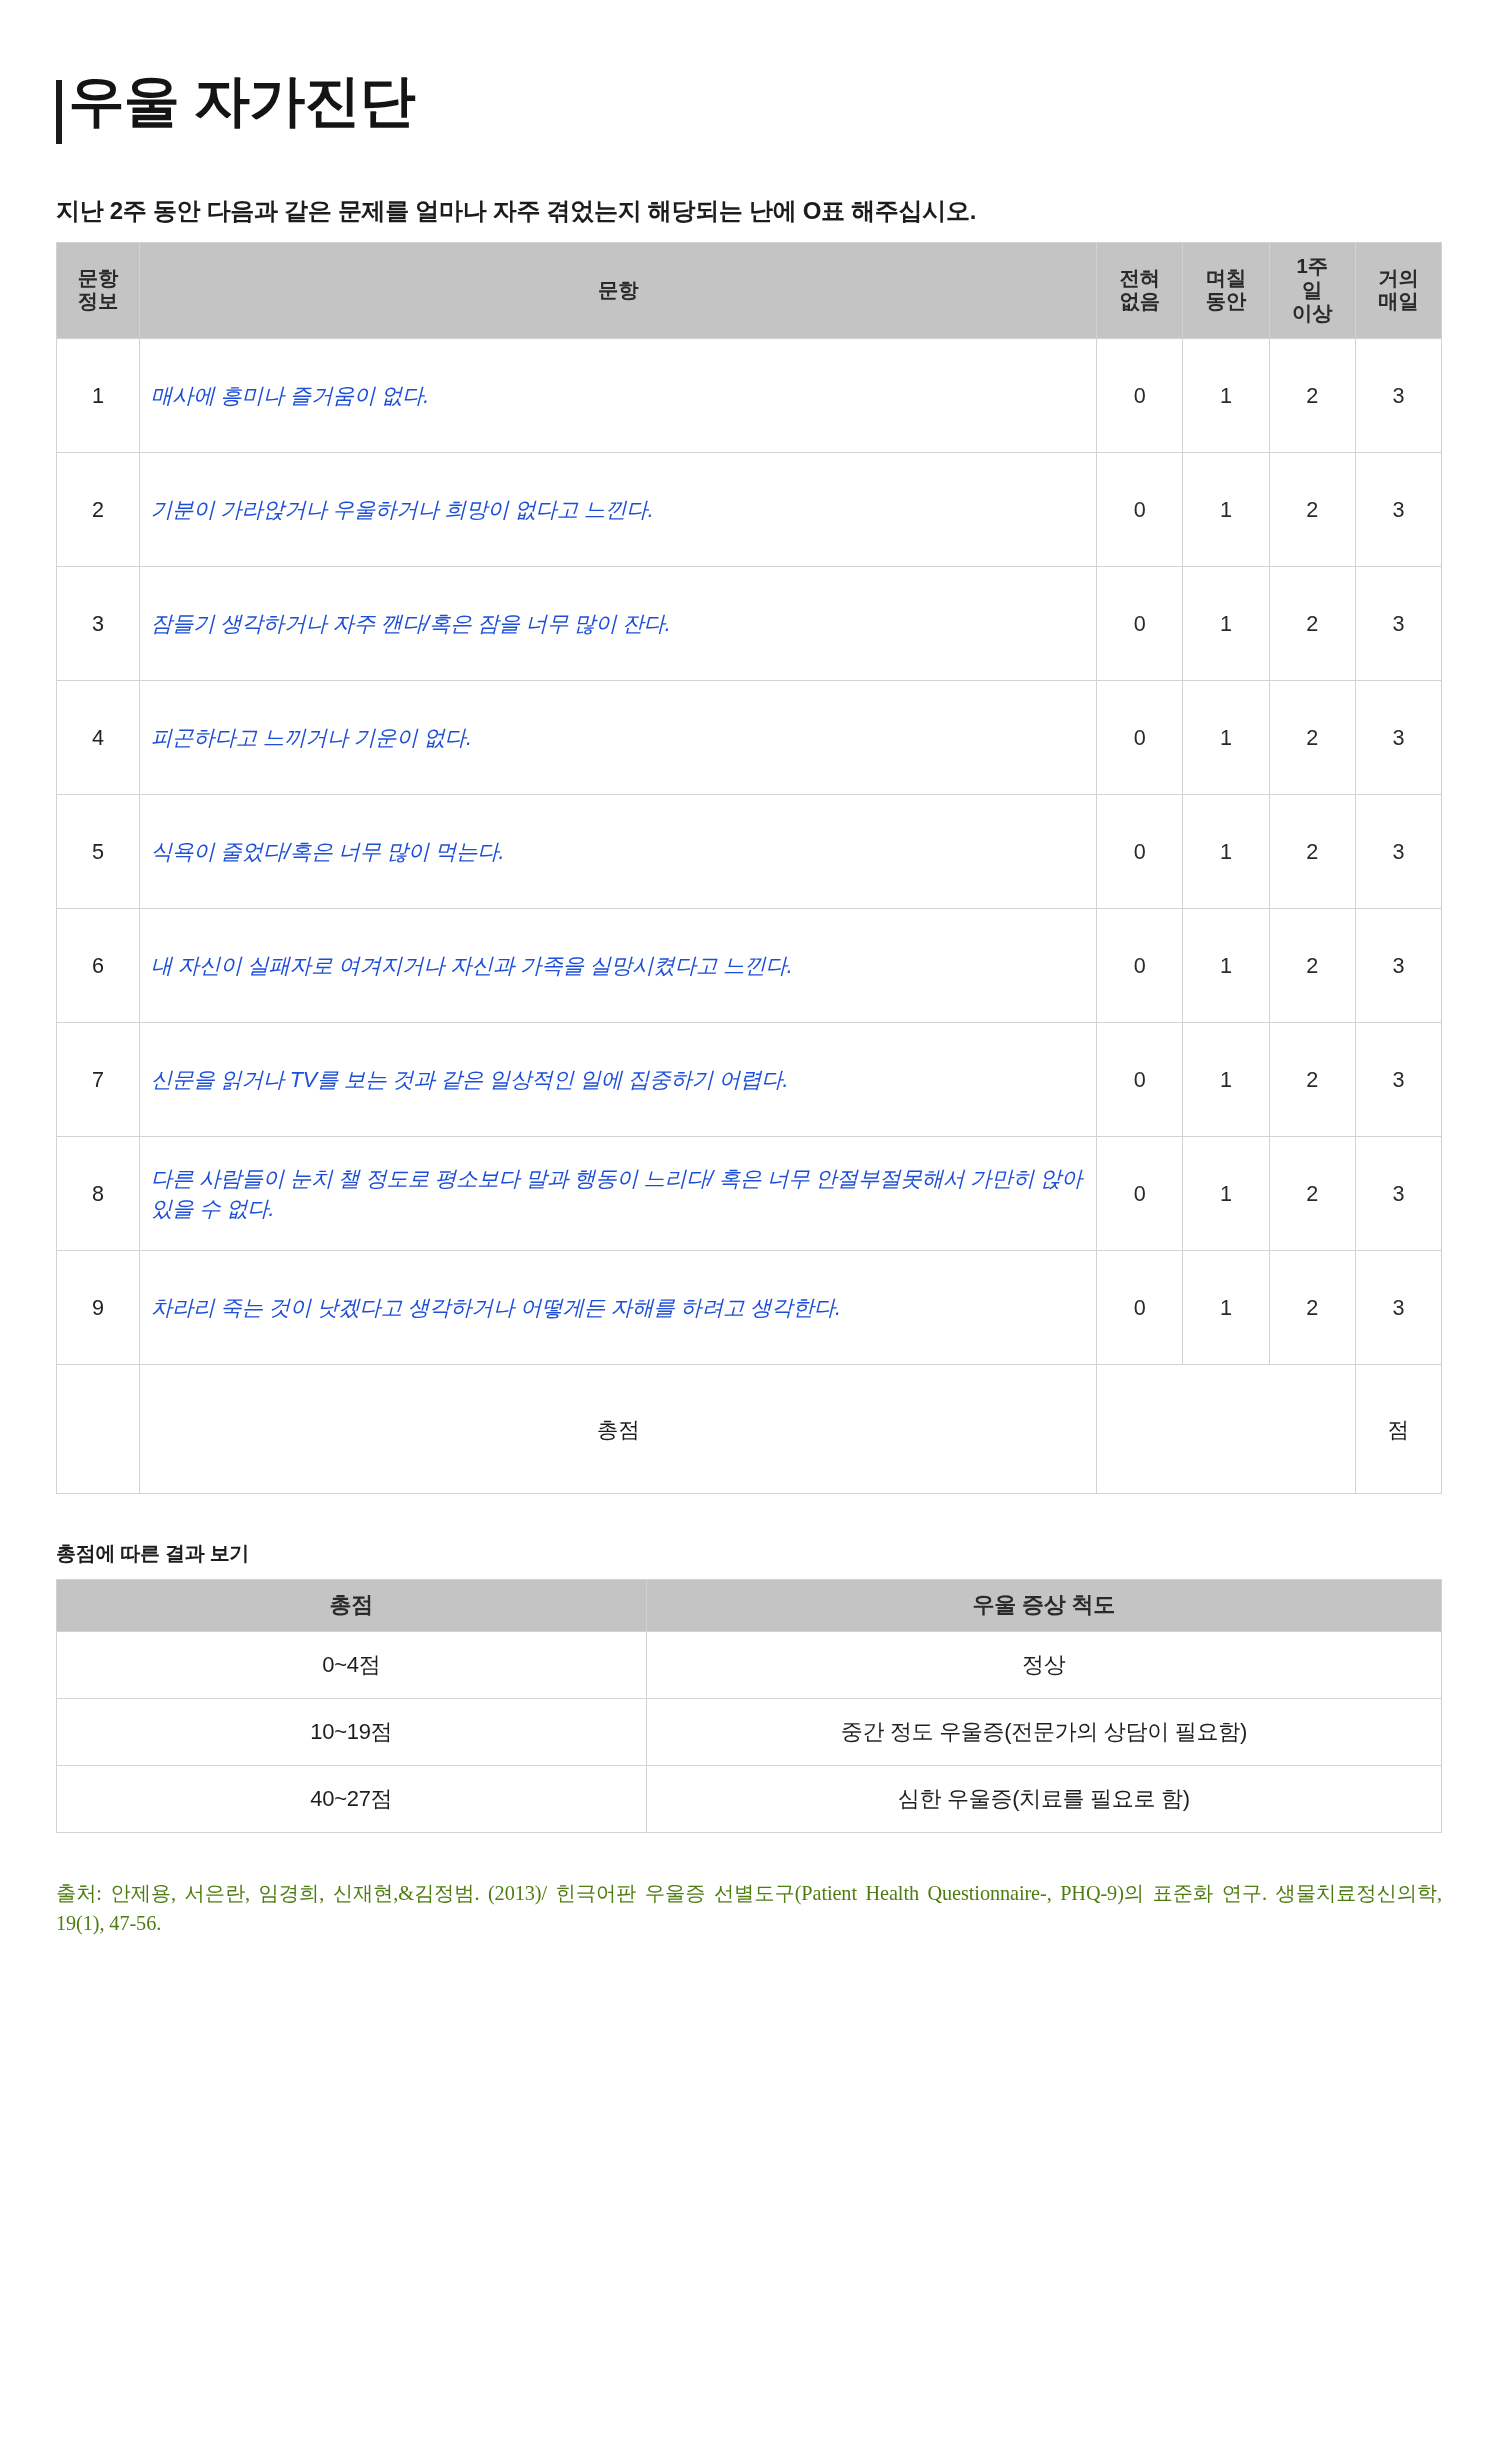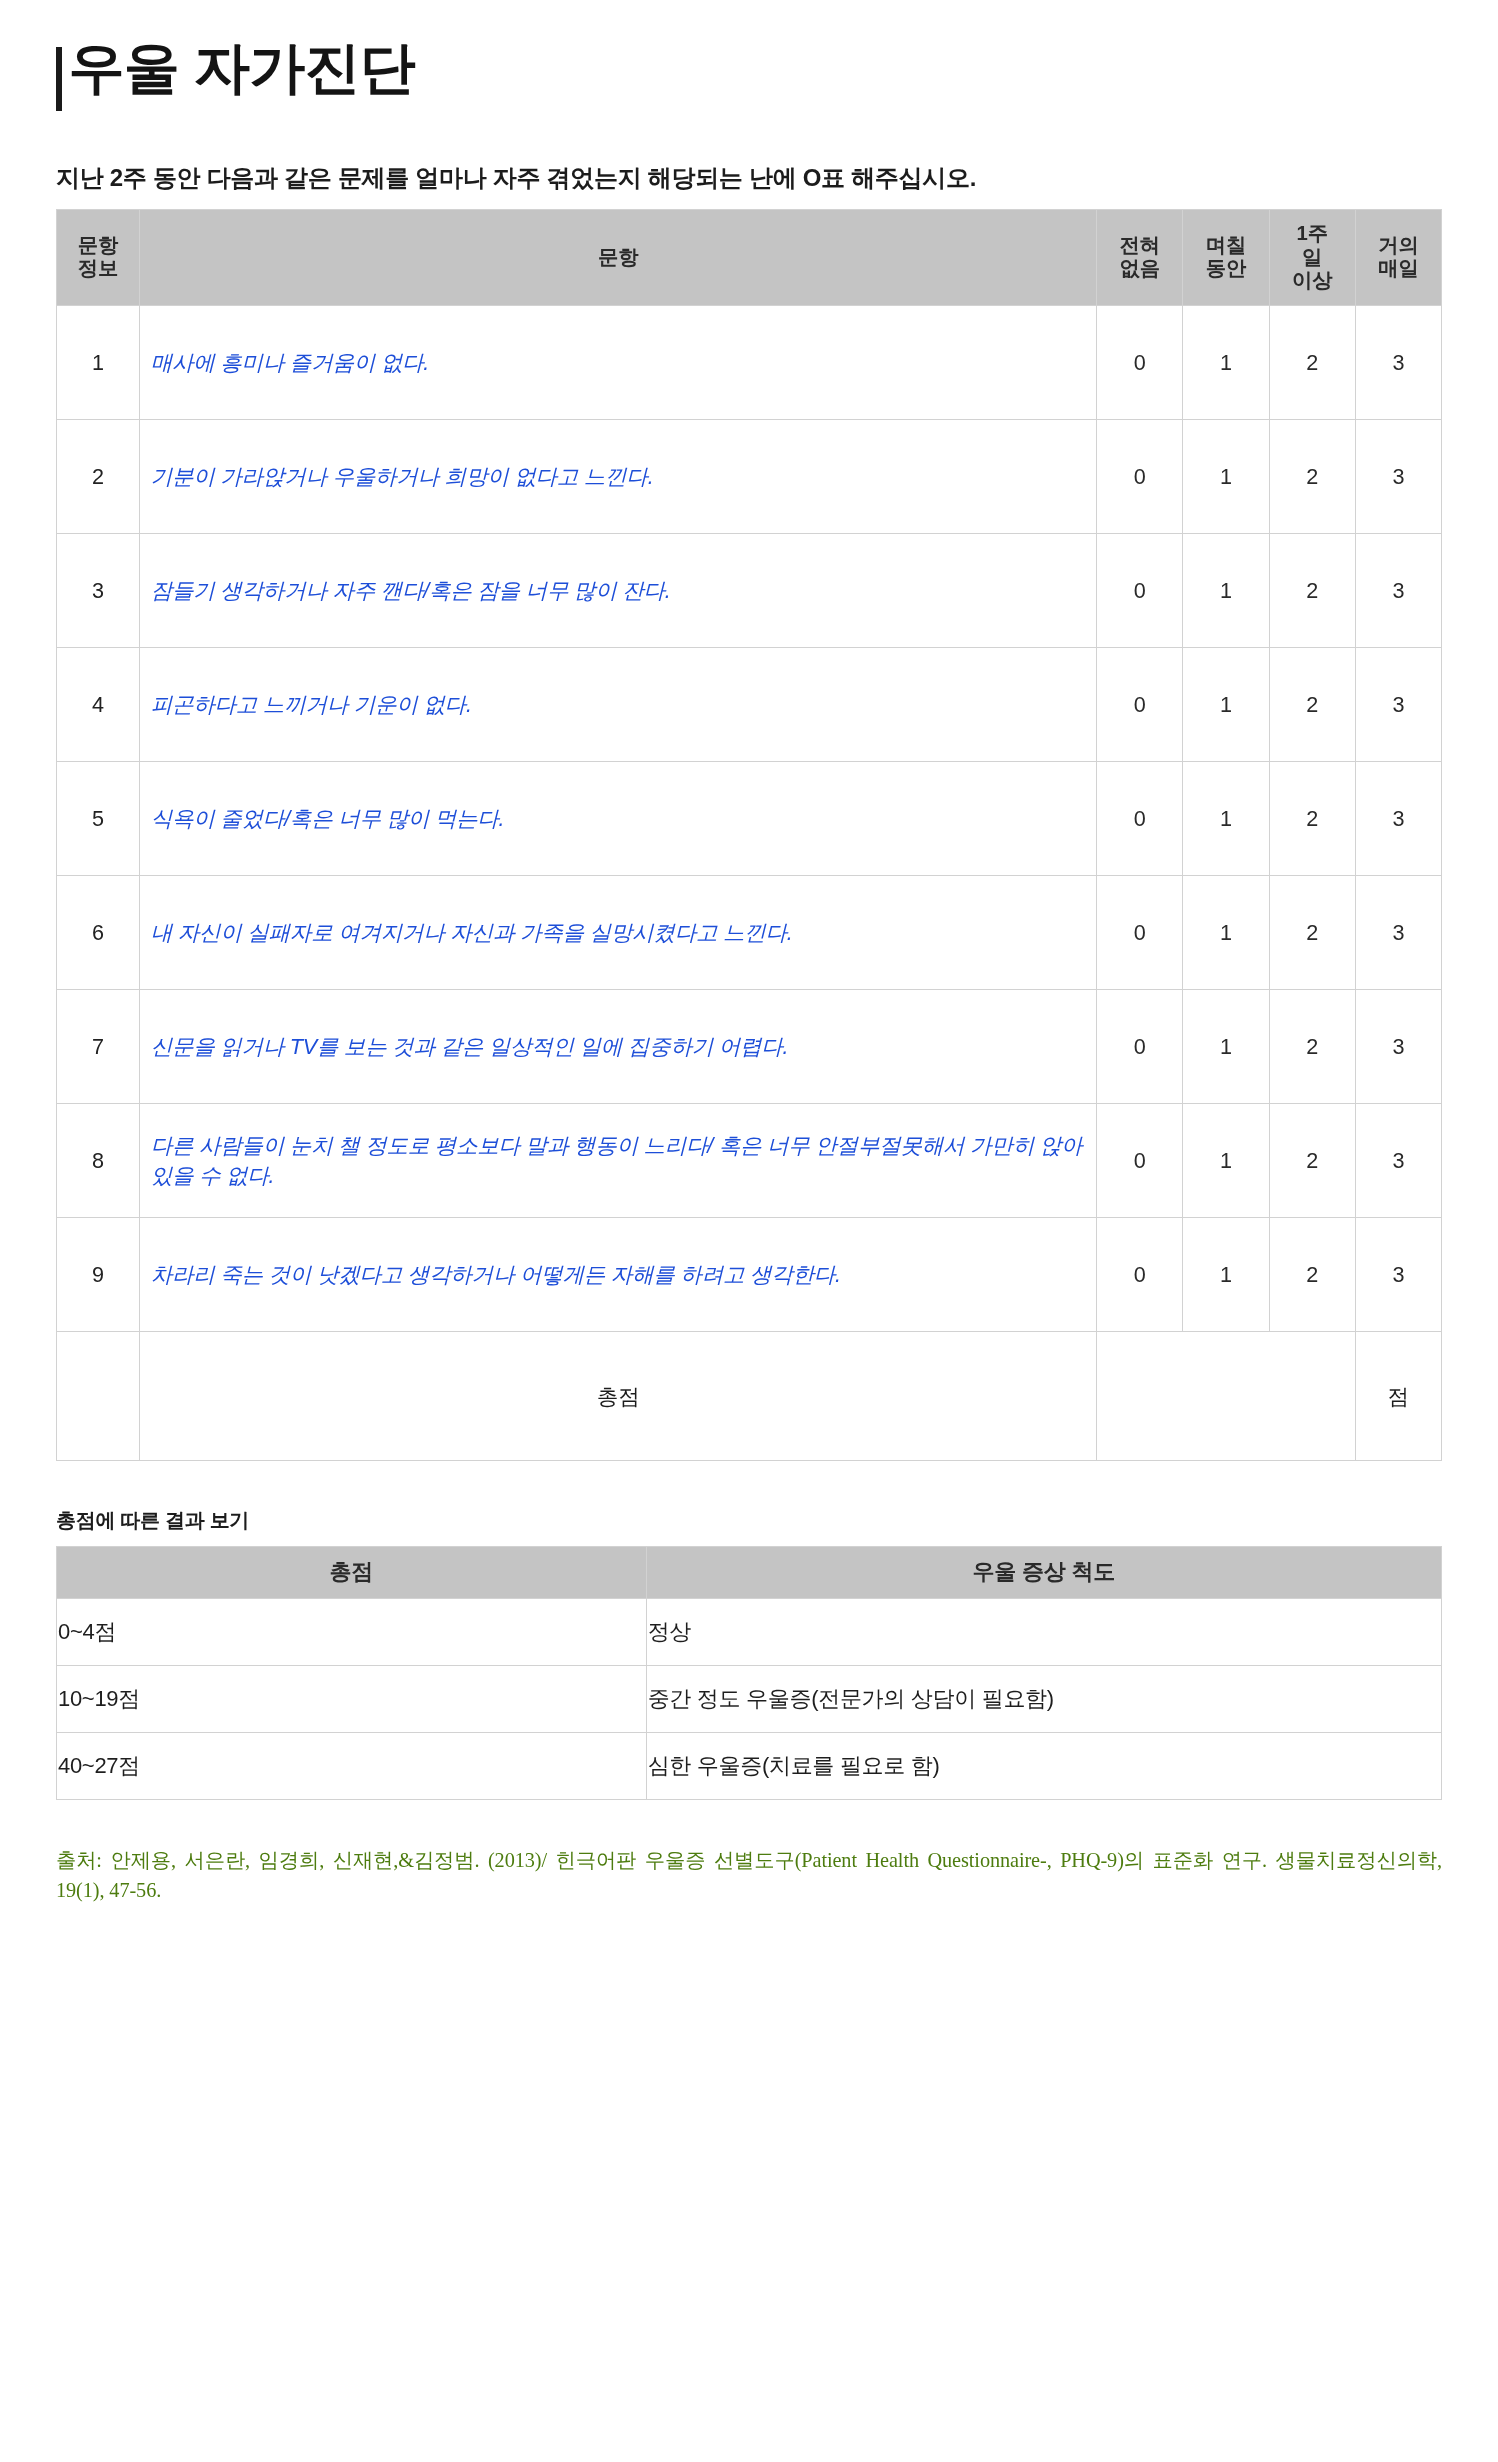--- a/index.html
+++ b/index.html
@@ -9,21 +9,21 @@
   }
   body {
     width: 1498px;
     font-family: "Liberation Sans", "DejaVu Sans", sans-serif;
     color: #1a1a1a;
     -webkit-font-smoothing: antialiased;
   }
   .page {
     width: 1498px;
     box-sizing: border-box;
-    padding: 33px 56px 39px 56px;
+    padding: 66px 56px 39px 56px;
   }
 
   
   .title-row {
     display: flex;
     align-items: flex-start;
     margin: 0 0 0 0;
   }
   .title-bar {
     width: 5.9px;
@@ -133,21 +133,21 @@
     color: #2a2a2a;
     font-size: 22px;
     font-weight: bold;
     text-align: center;
     padding: 10.5px 0;
     border: 1.3px solid #d2d2d2;
     letter-spacing: -0.2px;
   }
   .r-table td {
     border: 1.3px solid #d2d2d2;
-    text-align: left;
+    text-align: center;
     font-size: 22px;
     color: #1e1e1e;
     height: 64px;
     vertical-align: middle;
     letter-spacing: -0.3px;
   }
   .r-col-score { width: 42.5%; }
 
   
   .source {

